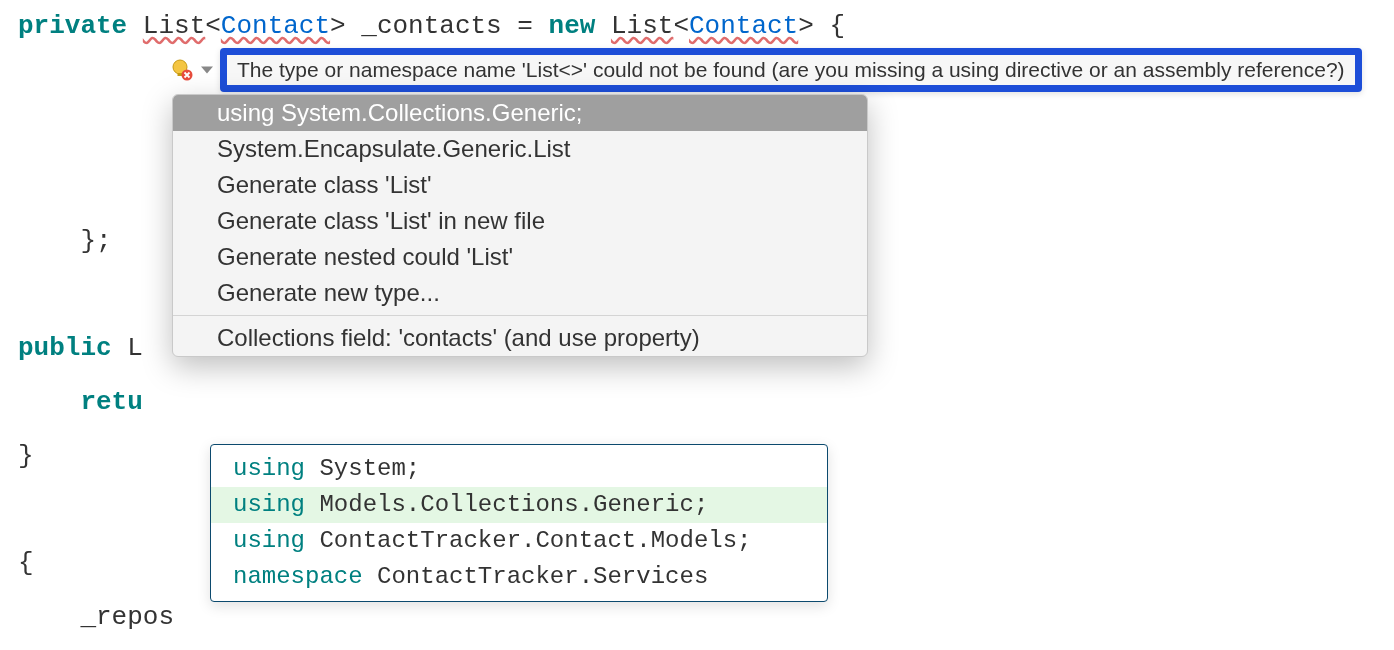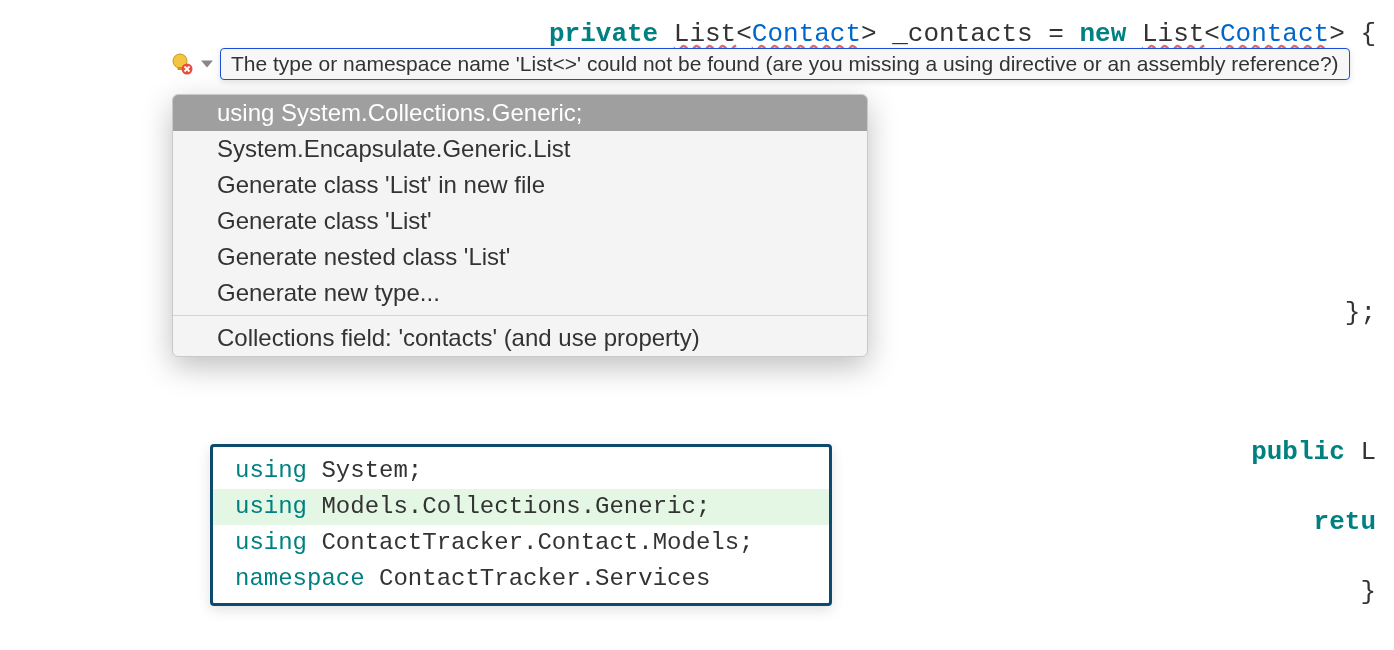--- a/index.html
+++ b/index.html
@@ -12,22 +12,21 @@
     font-size: 26px;
     overflow: hidden;
   }
   .editor {
     position: relative;
     padding: 0;
   }
   .code-line {
     white-space: pre;
     line-height: 1.45;
-    padding: 16px 18px;
-    text-align: right;
+    padding: 8px 18px;
   }
   .kw { color: #008080; font-weight: 600; }
   .type-err { color: #0066cc; }
   .plain { color: #333; }
   .squiggle {
     text-decoration: underline wavy #e06c6c;
     text-decoration-skip-ink: none;
     text-underline-offset: 3px;
   }
   .tooltip-bar {
@@ -48,21 +47,21 @@
   .caret-icon {
     width: 14px;
     height: 14px;
     display: inline-flex;
     align-items: center;
     justify-content: center;
     color: #888;
   }
   .tooltip-box {
     background: #f7f7f7;
-    border: 1px solid #1d4ed8;
+    border: 7px solid #1d4ed8;
     border-radius: 4px;
     font-family: -apple-system, "Segoe UI", Arial, sans-serif;
     font-size: 21px;
     color: #333;
     padding: 3px 10px;
     box-shadow: 0 2px 6px rgba(0,0,0,0.12);
   }
   .quickfix-popup {
     position: absolute;
     top: 94px;
@@ -88,21 +87,21 @@
     height: 1px;
     background: #d4d4d4;
     margin: 4px 0;
   }
   .preview-popup {
     position: absolute;
     top: 444px;
     left: 210px;
     width: 616px;
     background: #ffffff;
-    border: 3px solid #0c4a6e;
+    border: 1px solid #0c4a6e;
     border-radius: 4px;
     box-shadow: 0 4px 14px rgba(0,0,0,0.12);
     font-family: "Menlo", "Consolas", "Courier New", monospace;
     font-size: 24px;
     line-height: 1.5;
     padding: 6px 0;
   }
   .preview-line {
     white-space: pre;
     padding: 0 22px;
@@ -156,23 +155,23 @@
       <svg viewBox="0 0 10 6" width="12" height="8">
           <path d="M0 0 L5 6 L10 0 Z" fill="#888"></path>
         </svg>
     </span>
     <span class="tooltip-box">The type or namespace name 'List&lt;&gt;' could not be found (are you missing a using directive or an assembly reference?)</span>
   </div>
 
   <div class="quickfix-popup">
     <div class="qf-item selected">using System.Collections.Generic;</div>
     <div class="qf-item">System.Encapsulate.Generic.List</div>
+    <div class="qf-item">Generate class 'List'</div>
     <div class="qf-item">Generate class 'List' in new file</div>
-    <div class="qf-item">Generate class 'List'</div>
-    <div class="qf-item">Generate nested class 'List'</div>
+    <div class="qf-item">Generate nested could 'List'</div>
     <div class="qf-item">Generate new type...</div>
     <div class="qf-separator"></div>
     <div class="qf-item">Collections field: 'contacts' (and use property)</div>
   </div>
 
   <div class="preview-popup">
     <div class="preview-line"><span class="kw2">using</span><span class="ns"> System;</span></div>
     <div class="preview-line added"><span class="kw2">using</span><span class="ns"> Models.Collections.Generic;</span></div>
     <div class="preview-line"><span class="kw2">using</span><span class="ns"> ContactTracker.Contact.Models;</span></div>
     <div class="preview-line"></div>

